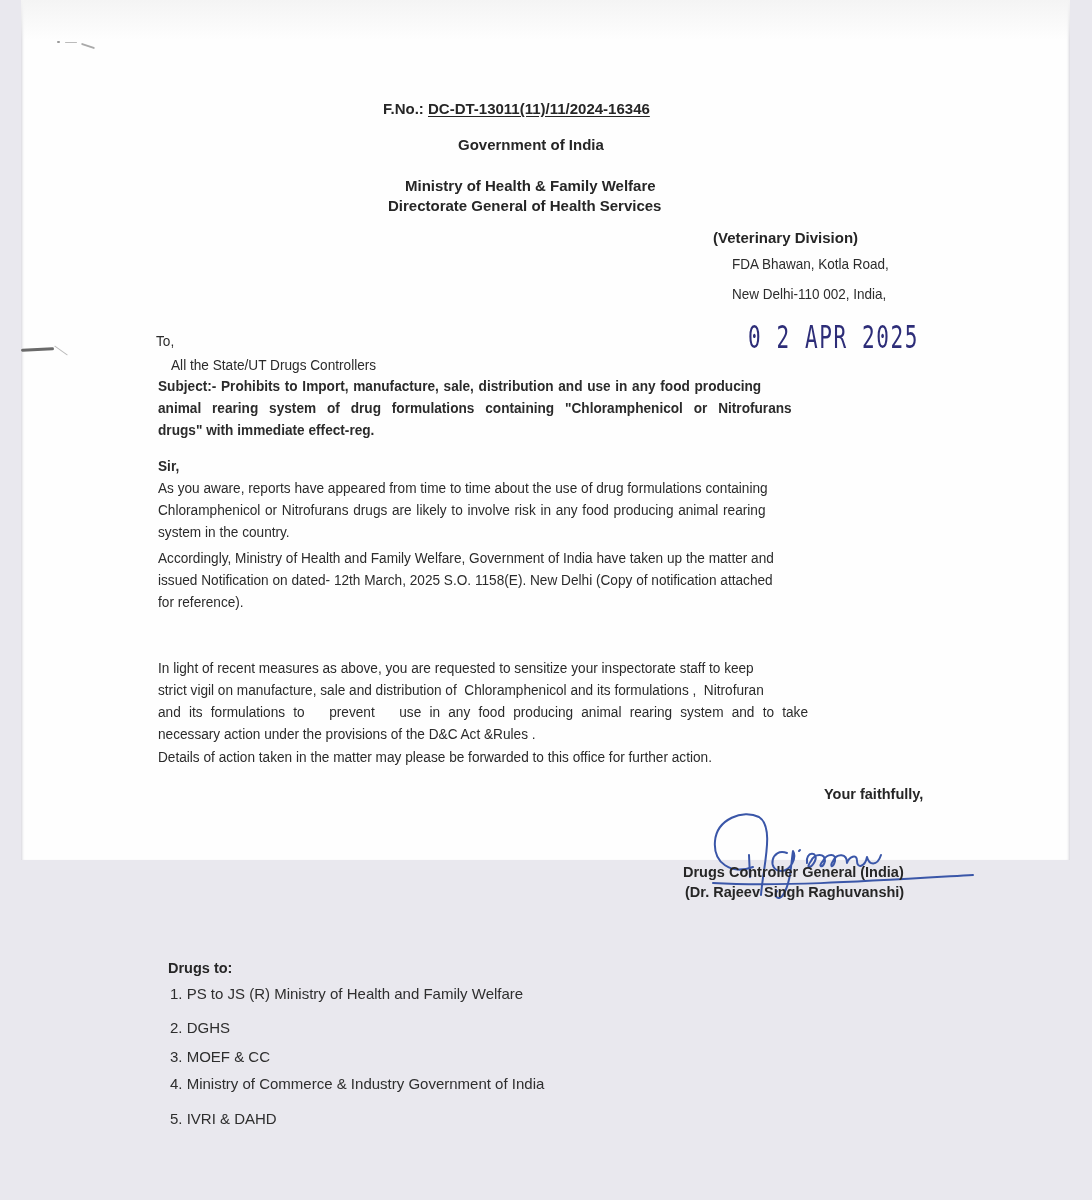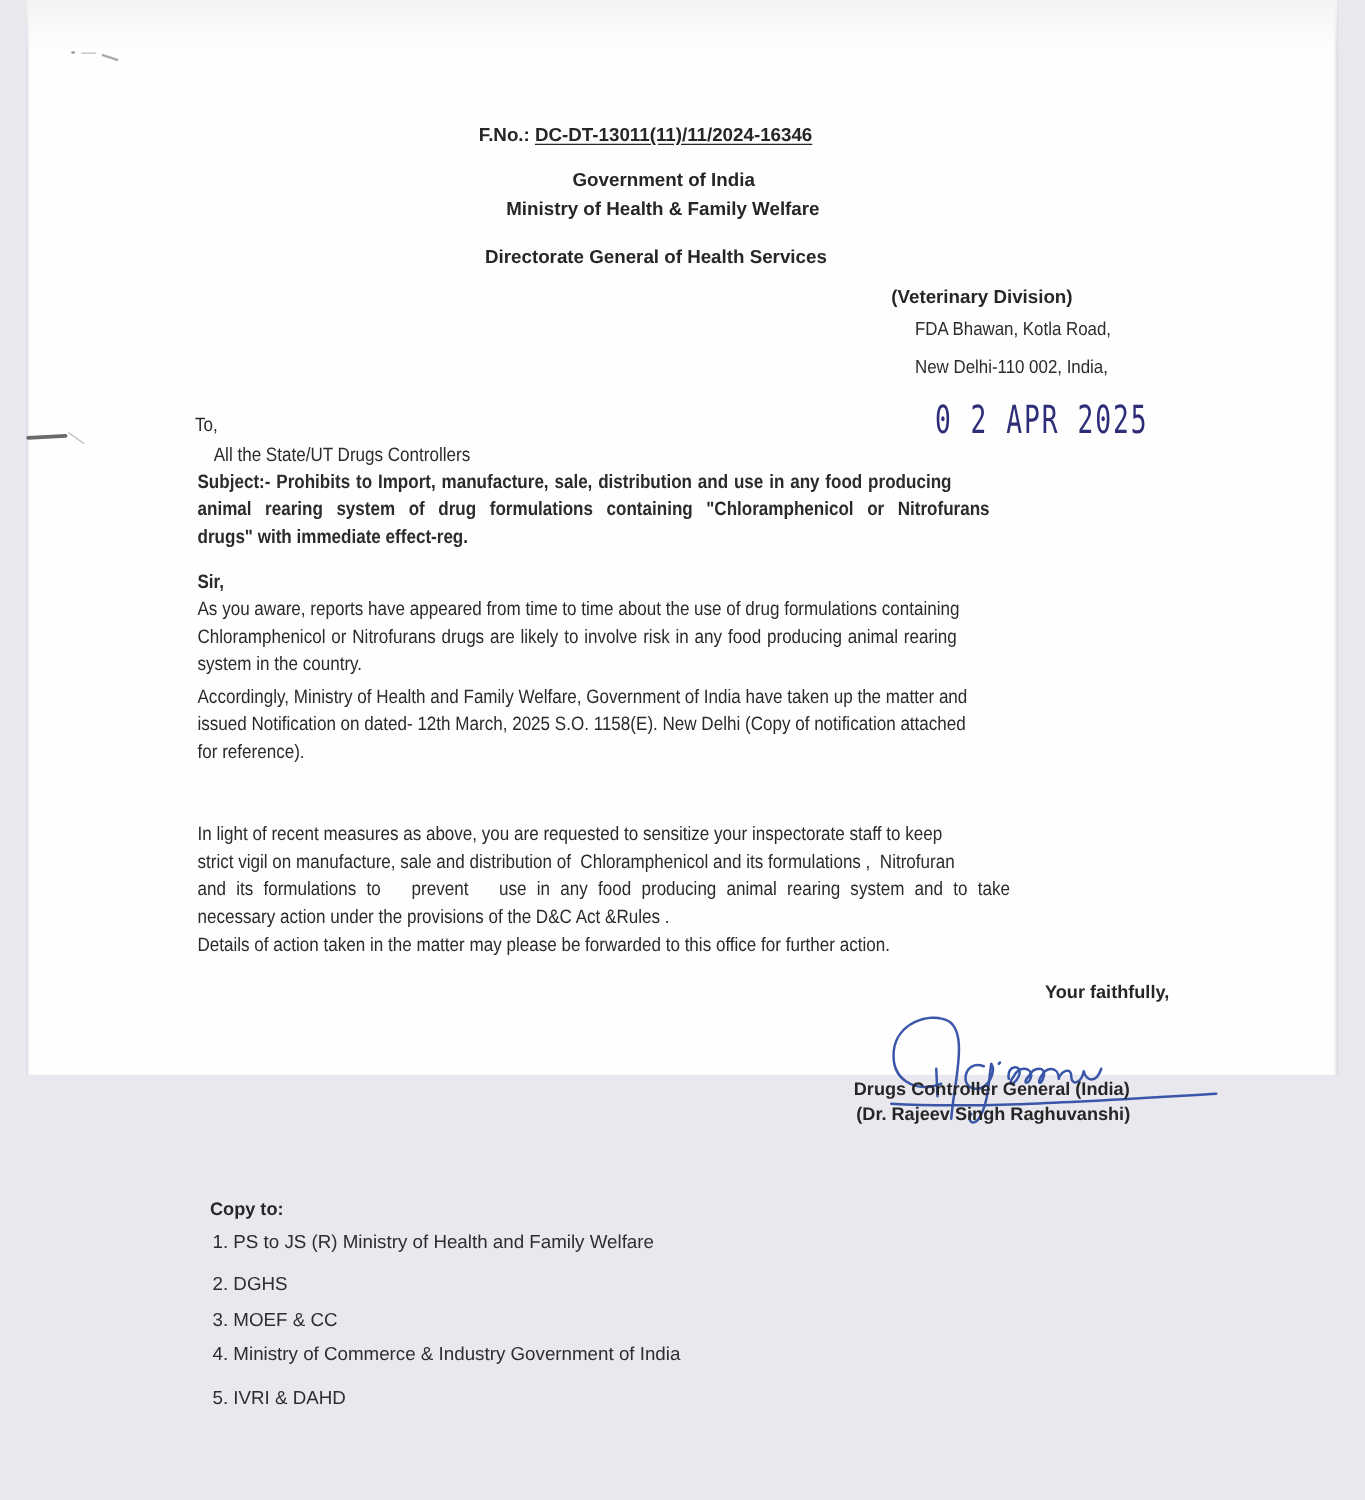--- a/index.html
+++ b/index.html
@@ -44,21 +44,21 @@
   <div class="abs" style="left:0;top:343px;width:48px;height:14px;">
     <div class="mark" style="left:0;top:5px;width:33px;height:3px;background:#6a6a6a;transform:rotate(-3deg);"></div>
     <div class="mark" style="left:32px;top:7px;width:16px;height:1px;background:#bbb;transform:rotate(35deg);"></div>
   </div>
 
   <div class="abs hdr" style="left:362px;top:100px;">
     <span>F.No.:</span>
     <span class="fno-val">DC-DT-13011(11)/11/2024-16346</span>
   </div>
   <div class="abs hdr" style="left:437px;top:136px;">Government of India</div>
-  <div class="abs hdr" style="left:384px;top:159px;">Ministry of Health &amp; Family Welfare</div>
+  <div class="abs hdr" style="left:384px;top:177px;">Ministry of Health &amp; Family Welfare</div>
   <div class="abs hdr" style="left:367px;top:197px;">Directorate General of Health Services</div>
   <div class="abs hdr" style="left:692px;top:229px;">(Veterinary Division)</div>
   <div class="abs" style="left:711px;top:255px;font-size:15px;color:#2c2c2c;transform:scaleX(0.9);transform-origin:left top;">FDA Bhawan, Kotla Road,</div>
   <div class="abs" style="left:711px;top:285px;font-size:15px;color:#2c2c2c;transform:scaleX(0.9);transform-origin:left top;">New Delhi-110 002, India,</div>
 
   <div class="abs stamp" style="left:727px;top:319px;">0 2 APR 2025</div>
 
   <div class="abs body-text" style="left:135px;top:330px;">To,</div>
   <div class="abs body-text" style="left:150px;top:354px;">All the State/UT Drugs Controllers</div>
 
@@ -86,36 +86,36 @@
     <div>In light of recent measures as above, you are requested to sensitize your inspectorate staff to keep</div>
     <div style="white-space:pre;">strict vigil on manufacture, sale and distribution of  Chloramphenicol and its formulations ,  Nitrofuran</div>
     <div style="white-space:pre;word-spacing:5px;">and its formulations to   prevent   use in any food producing animal rearing system and to take</div>
     <div>necessary action under the provisions of the D&amp;C Act &amp;Rules .</div>
   </div>
 
   <div class="abs body-text" style="left:137px;top:746px;">
     <div>Details of action taken in the matter may please be forwarded to this office for further action.</div>
   </div>
 
-  <div class="abs sig-name" style="left:803px;top:786px;margin-left:12px;">Your faithfully,</div>
+  <div class="abs sig-name" style="left:803px;top:786px;">Your faithfully,</div>
 
   <svg class="abs" width="280" height="100" viewBox="0 0 280 100" style="left:680px;top:805px;">
     <g fill="none" stroke="#3a56a8" stroke-width="2" stroke-linecap="round" stroke-linejoin="round">
       <path d="M52 62 C30 70 12 58 14 36 C16 14 42 4 58 12 C74 22 62 62 60 90"></path>
       <path d="M48 50 L49 72"></path>
       <path d="M86 48 C70 42 66 66 80 66 C90 66 96 52 92 46 C90 58 90 78 82 90 C78 96 72 92 76 86"></path>
       <path d="M98 46 L99 45"></path>
       <path d="M106 58 C104 46 118 46 114 56 C110 64 104 64 110 56 C114 48 124 48 124 56 C122 64 116 62 122 56 C126 48 136 48 134 56 C132 64 128 62 132 56 C136 48 146 48 146 58 C148 52 156 48 156 56 C156 64 164 62 166 52 C168 60 176 62 180 50"></path>
       <path d="M12 78 C80 82 170 76 272 70"></path>
     </g>
   </svg>
 
   <div class="abs sig-name" style="left:664px;top:884px;">(Dr. Rajeev Singh Raghuvanshi)</div>
   <div class="abs sig-name" style="left:662px;top:864px;">Drugs Controller General (India)</div>
 
-  <div class="abs sig-name" style="left:147px;top:960px;">Copy to:</div>
+  <div class="abs sig-name" style="left:147px;top:960px;">Drugs to:</div>
   <div class="copy-item" style="left:149px;top:985px;">1. PS to JS (R) Ministry of Health and Family Welfare</div>
   <div class="copy-item" style="left:149px;top:1019px;">2. DGHS</div>
   <div class="copy-item" style="left:149px;top:1048px;">3. MOEF &amp; CC</div>
   <div class="copy-item" style="left:149px;top:1075px;">4. Ministry of Commerce &amp; Industry Government of India</div>
   <div class="copy-item" style="left:149px;top:1110px;">5. IVRI &amp; DAHD</div>
 
 </div>
 
 </body></html>

